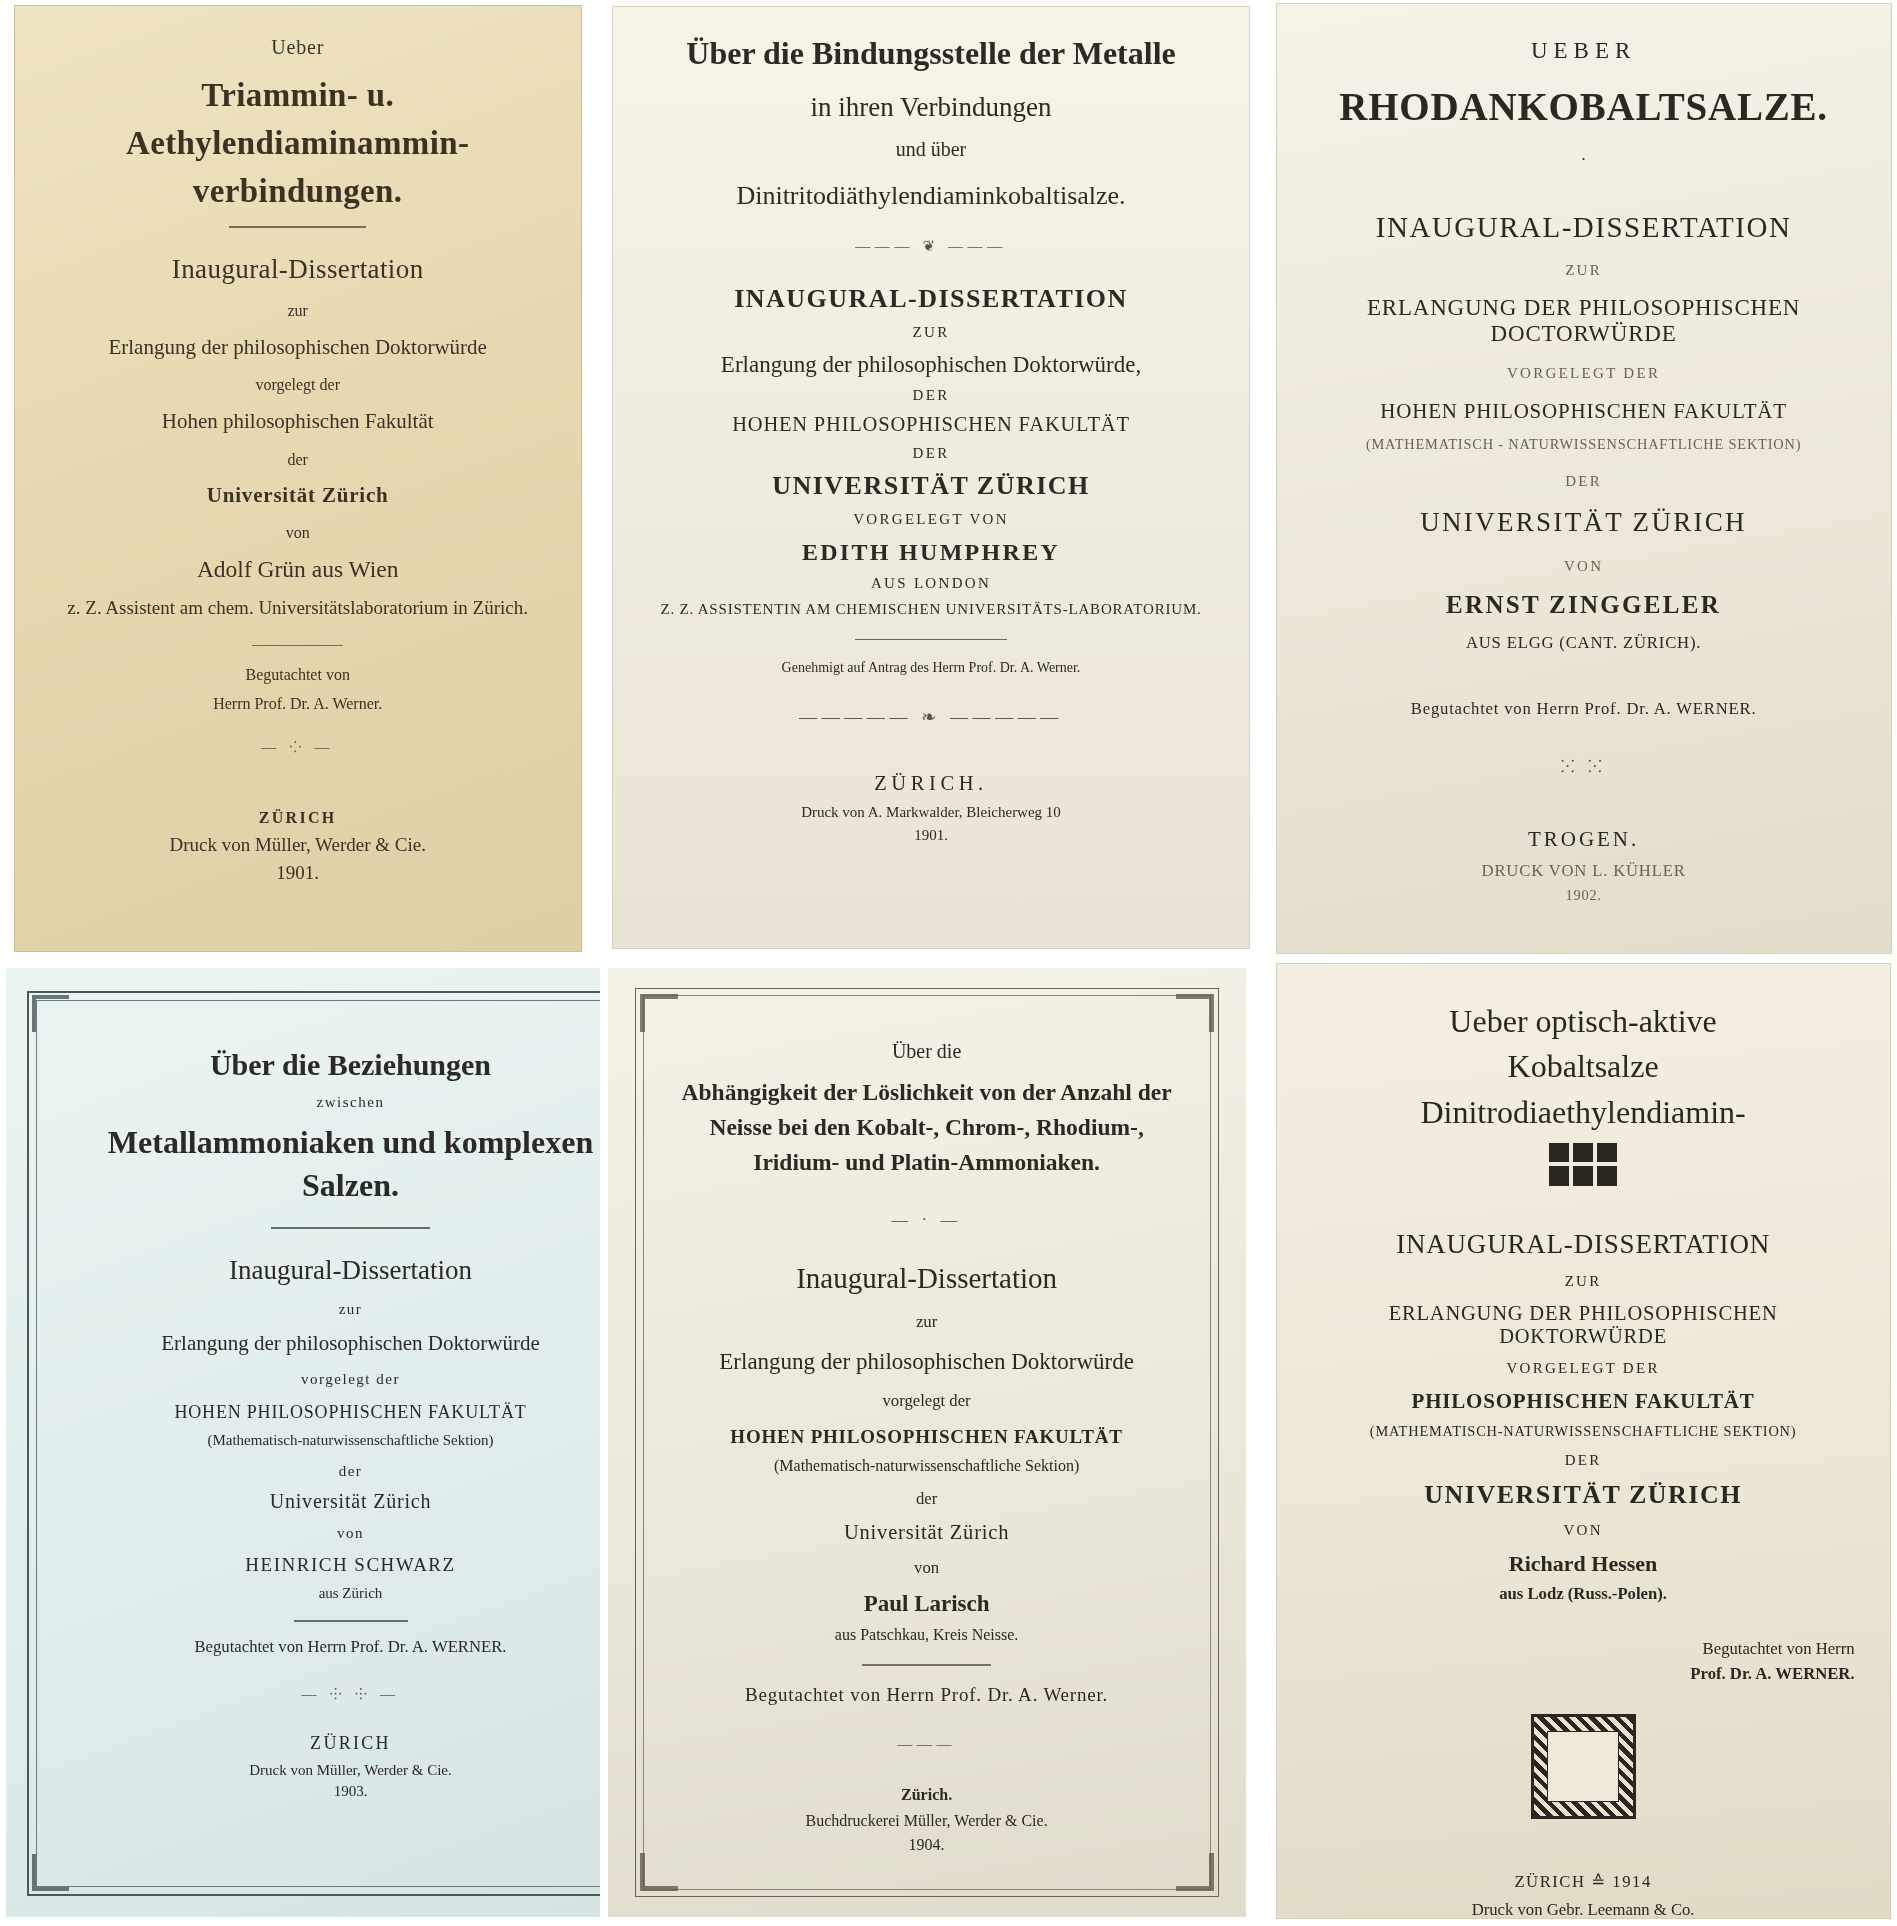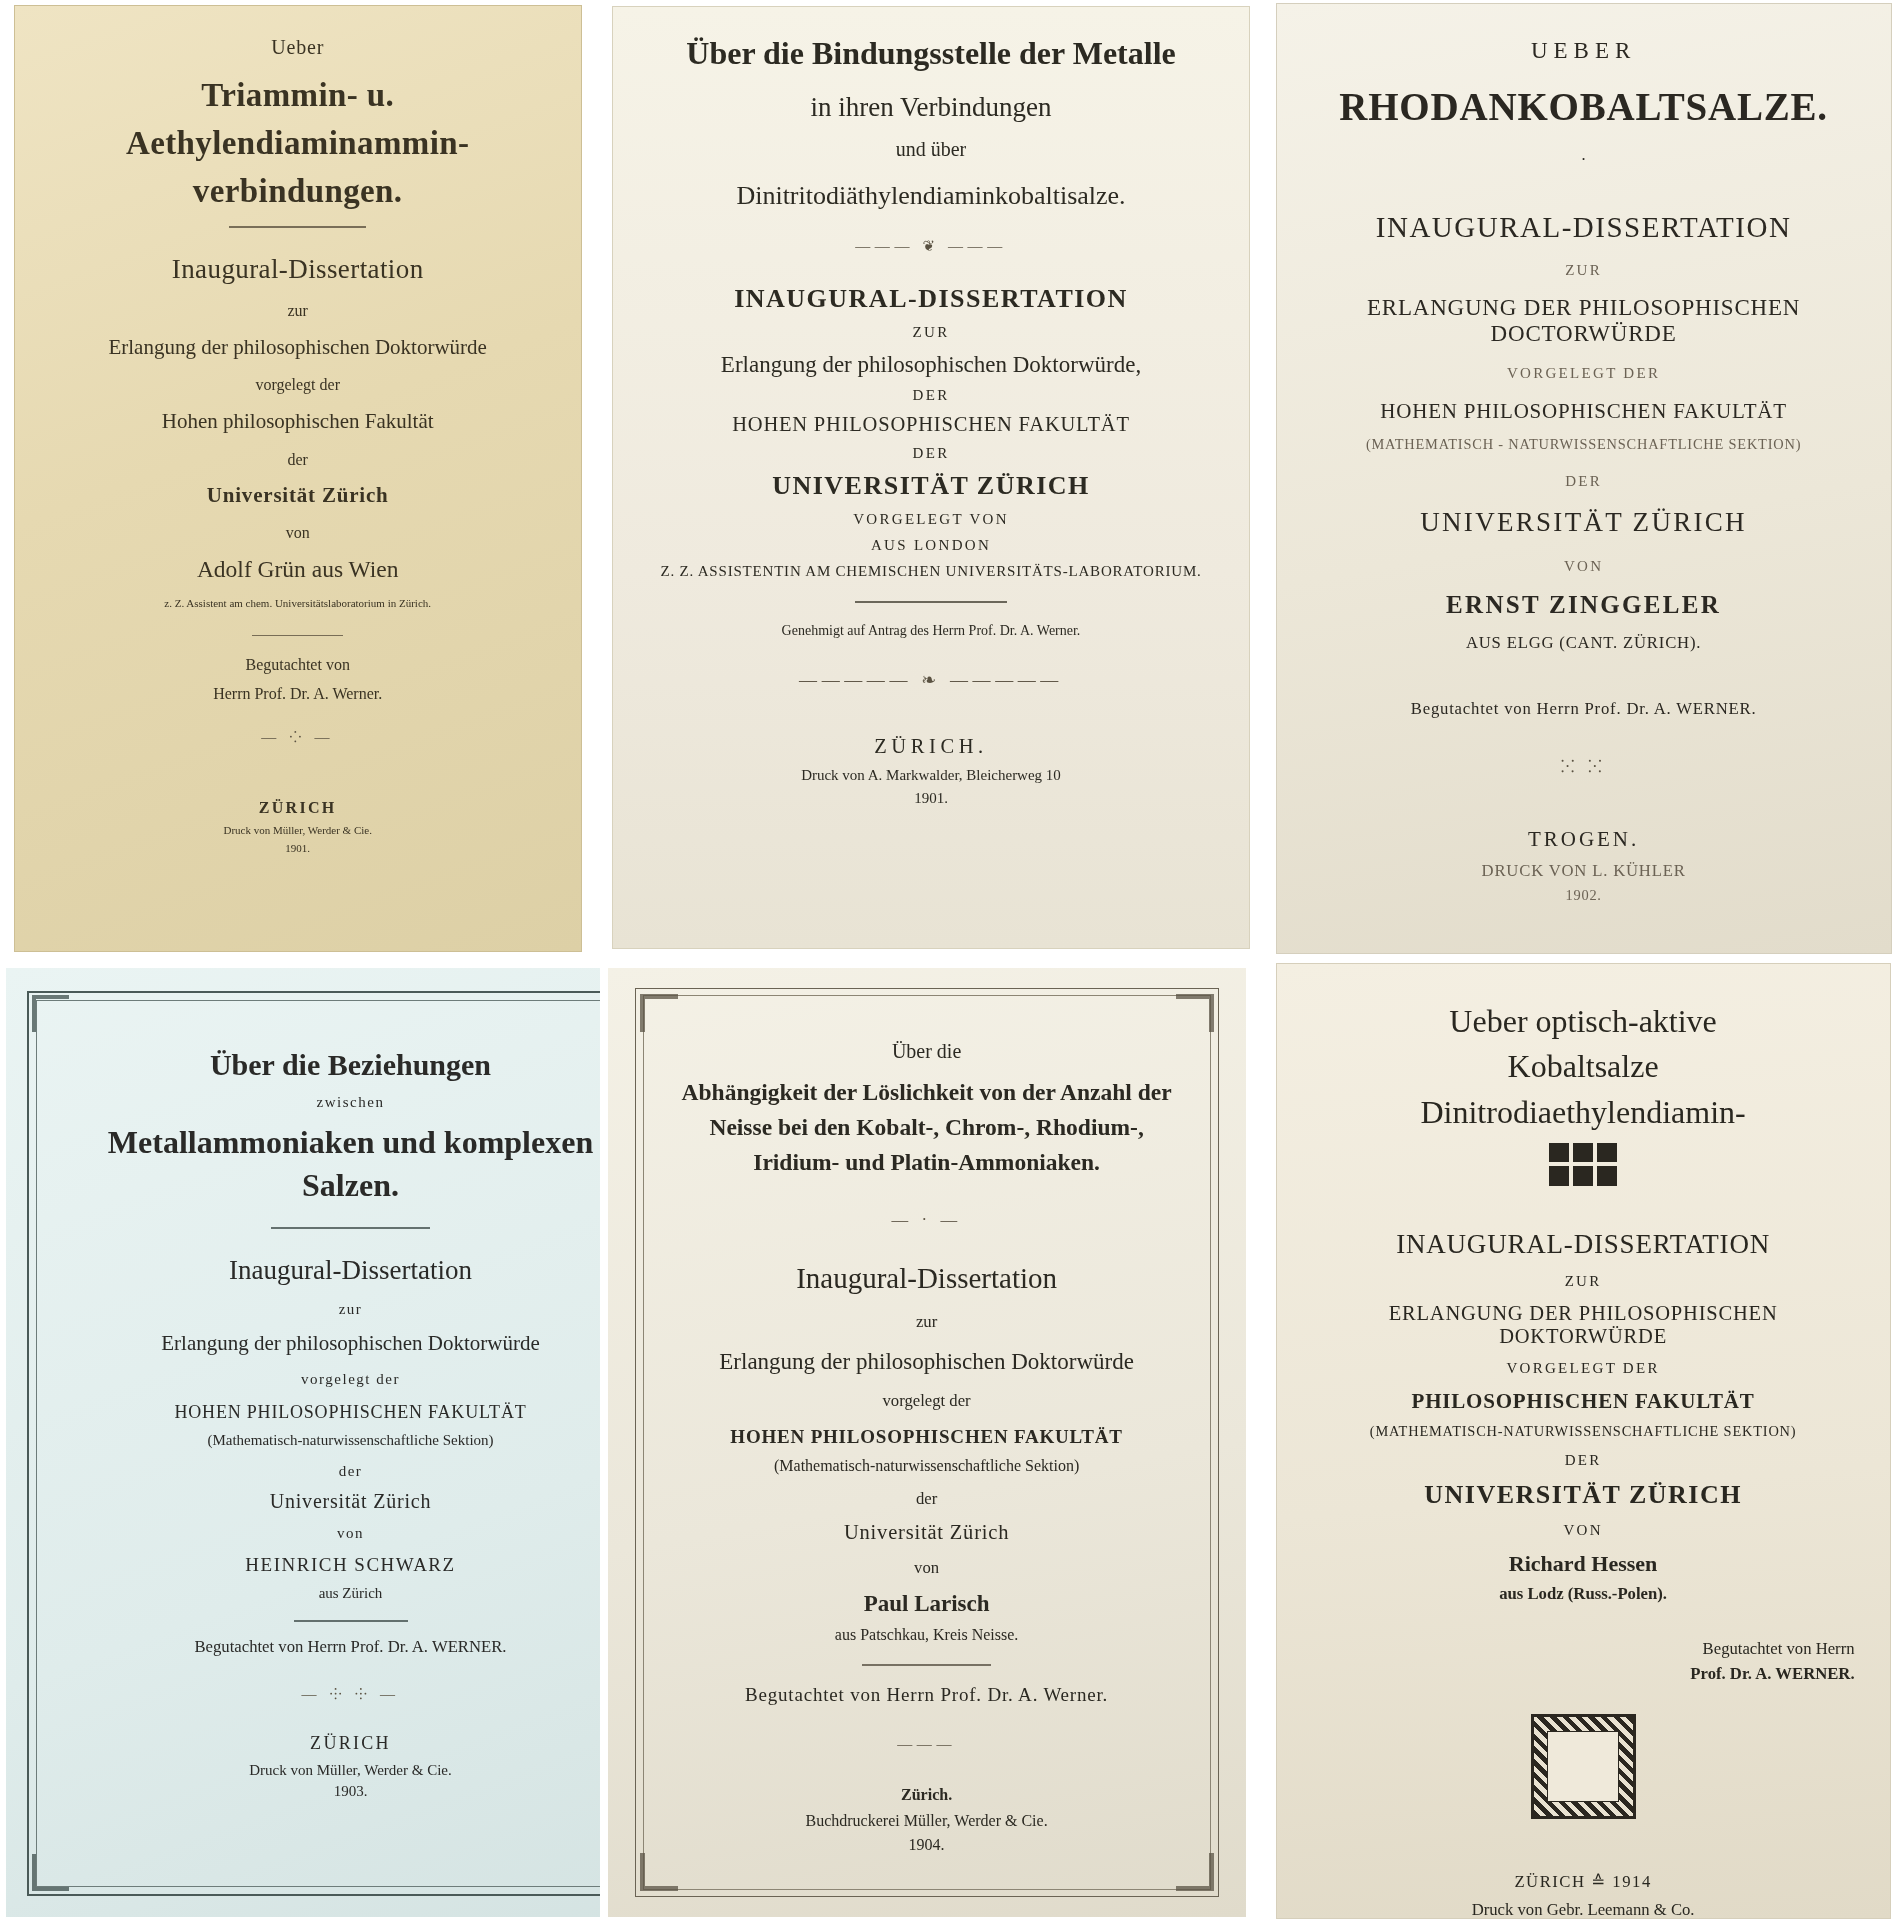--- a/index.html
+++ b/index.html
@@ -39,21 +39,21 @@
     color: #3a3323;
     padding: 30px 46px;
   }
   .p1 .t-small { font-size: 20px; letter-spacing: 0.8px; }
   .p1 .t-title {
     font-size: 33px; font-weight: 700; letter-spacing: 0.4px; line-height: 1.45;
   }
   .p1 .t-diss { font-size: 27px; letter-spacing: 0.4px; }
   .p1 .t-line { font-size: 21px; }
   .p1 .t-tiny { font-size: 16px; }
-  .p1 .t-xtiny { font-size: 11px; }
+  .p1 .t-xtiny { font-size: 19px; }
 
   
   .p2 {
     left: 12px; top: 6px; width: 638px; height: 943px;
     background: #f3f0e2;
     background-image: linear-gradient(180deg, #f6f3e7 0%, #efeade 60%, #e8e3d4 100%);
     border: 0.8px solid #d8d2bd;
     color: #2c2a22;
     padding: 20px 39px;
   }
@@ -228,20 +228,21 @@
       <div class="h4" style="margin-top:20px">Dinitritodiäthylendiaminkobaltisalze.</div>
       <div class="orn" style="margin-top:26px">——— ❦ ———</div>
       <div class="diss" style="margin-top:29px">INAUGURAL-DISSERTATION</div>
       <div class="xs" style="margin-top:10.6px;letter-spacing:2.3px">ZUR</div>
       <div class="sm" style="margin-top:10.6px;font-size:23px">Erlangung der philosophischen Doktorwürde,</div>
       <div class="xs" style="margin-top:9px;letter-spacing:2.3px">DER</div>
       <div class="caps" style="margin-top:9px">HOHEN PHILOSOPHISCHEN FAKULTÄT</div>
       <div class="xs" style="margin-top:9px;letter-spacing:2.3px">DER</div>
       <div class="uni" style="margin-top:9px">UNIVERSITÄT ZÜRICH</div>
       <div class="xs" style="margin-top:10.6px;letter-spacing:2.3px">VORGELEGT VON</div>
+      <div class="name" style="margin-top:10.6px">EDITH HUMPHREY</div>
       <div class="xs" style="margin-top:9px;letter-spacing:2.3px">AUS LONDON</div>
       <div class="xs" style="margin-top:9px;letter-spacing:0.8px">Z. Z. ASSISTENTIN AM CHEMISCHEN UNIVERSITÄTS-LABORATORIUM.</div>
       <div class="rule-thin" style="width:152px;margin-top:21px;background:#4a463a"></div>
       <div class="sm" style="margin-top:20px">Genehmigt auf Antrag des Herrn Prof. Dr. A. Werner.</div>
       <div class="orn" style="margin-top:30px;font-size:18px">————— ❧ —————</div>
       <div class="caps" style="margin-top:44px;letter-spacing:4.6px">ZÜRICH.</div>
       <div class="xs" style="margin-top:9px">Druck von A. Markwalder, Bleicherweg 10</div>
       <div class="xs" style="margin-top:6px">1901.</div>
     </div>
   </div>

